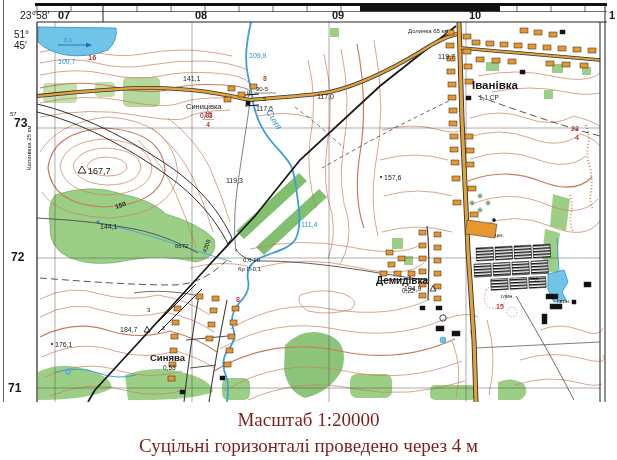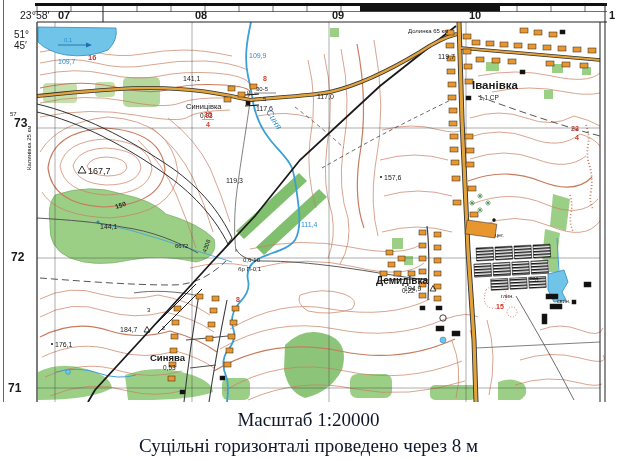--- a/index.html
+++ b/index.html
@@ -1,20 +1,20 @@
 <!DOCTYPE html>
 <html><head>
 <meta charset="utf-8">
 <style>
   html,body{margin:0;padding:0;background:#fff;}
   #page{position:relative;width:617px;height:460px;background:#fff;overflow:hidden;
         font-family:"Liberation Sans",sans-serif;}
   #map-wrap{position:absolute;left:0;top:0;width:617px;height:402px;}
   #caption{position:absolute;left:0;top:402px;width:617px;text-align:center;
-           font-family:"Liberation Serif",serif;color:#0f172a;}
+           font-family:"Liberation Serif",serif;color:#7f1d1d;}
   #caption p{margin:0;font-size:19px;line-height:26px;}
   #caption p:first-child{margin-top:5px;}
   text{font-family:"Liberation Sans",sans-serif;fill:#1a1a1a;}
   .h{font-size:7px;}
   .blue{fill:#2b8fd0;}
   .red{fill:#cc3b2f;font-weight:bold;}
   .obj{font-size:6px;}
 </style>
 </head>
 <body>
@@ -409,15 +409,15 @@
     <text x="10" y="116" font-size="6">57</text>
     <text x="14" y="127" font-size="12" font-weight="bold">73</text>
     <text x="11" y="261" font-size="12" font-weight="bold">72</text>
     <text x="8" y="392" font-size="12" font-weight="bold">71</text>
    </g>
   </svg>
  </div>
 
  <div id="caption">
   <p>Масштаб 1:20000</p>
-  <p>Суцільні горизонталі проведено через 8 м</p>
+  <p>Суцільні горизонталі проведено через 4 м</p>
  </div>
 </div>
 
 </body></html>

